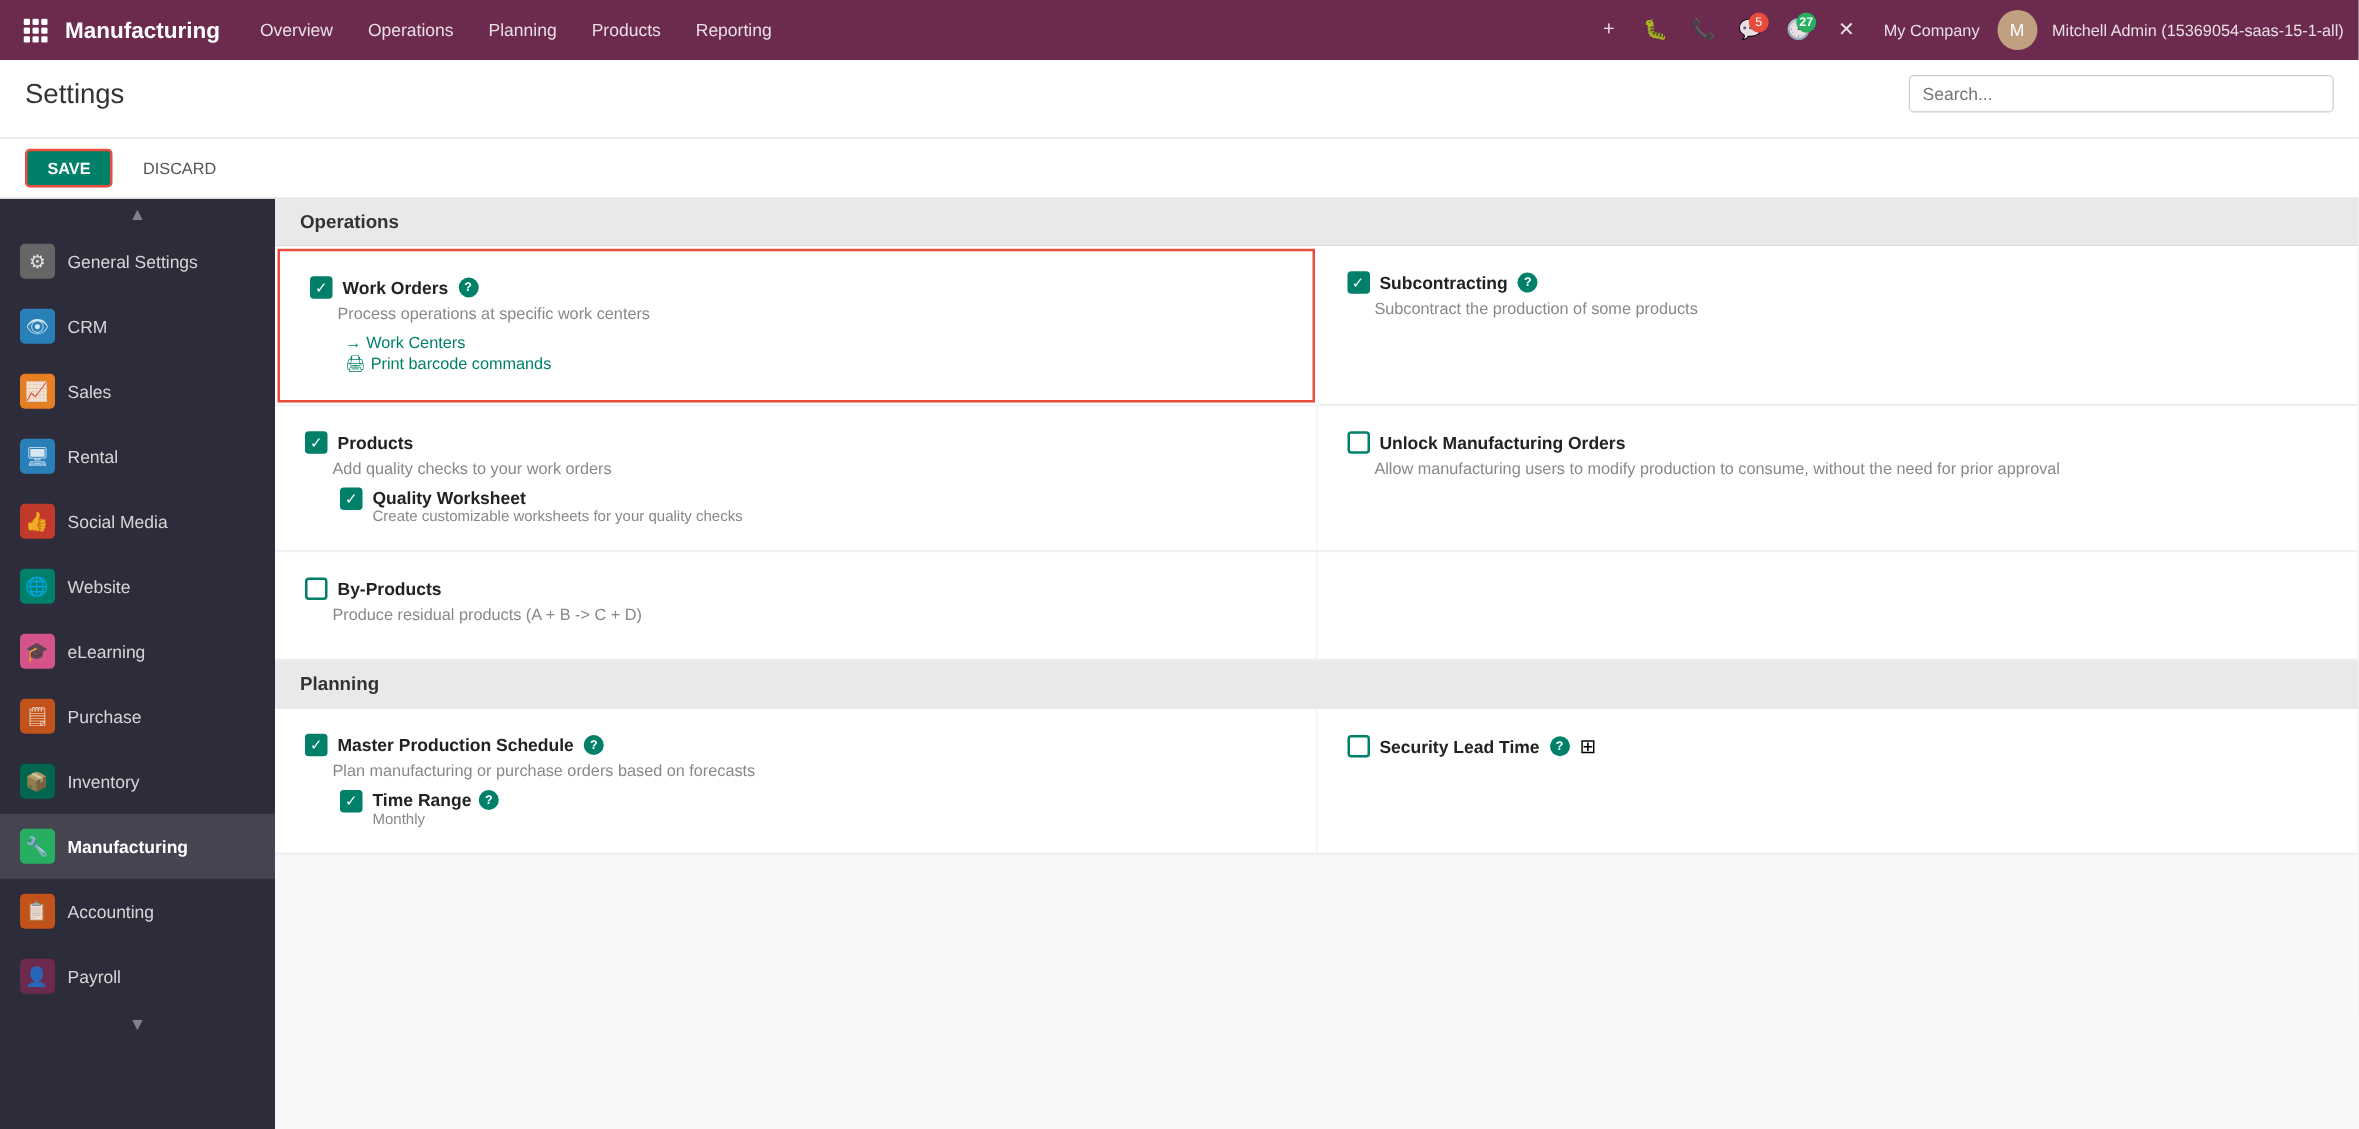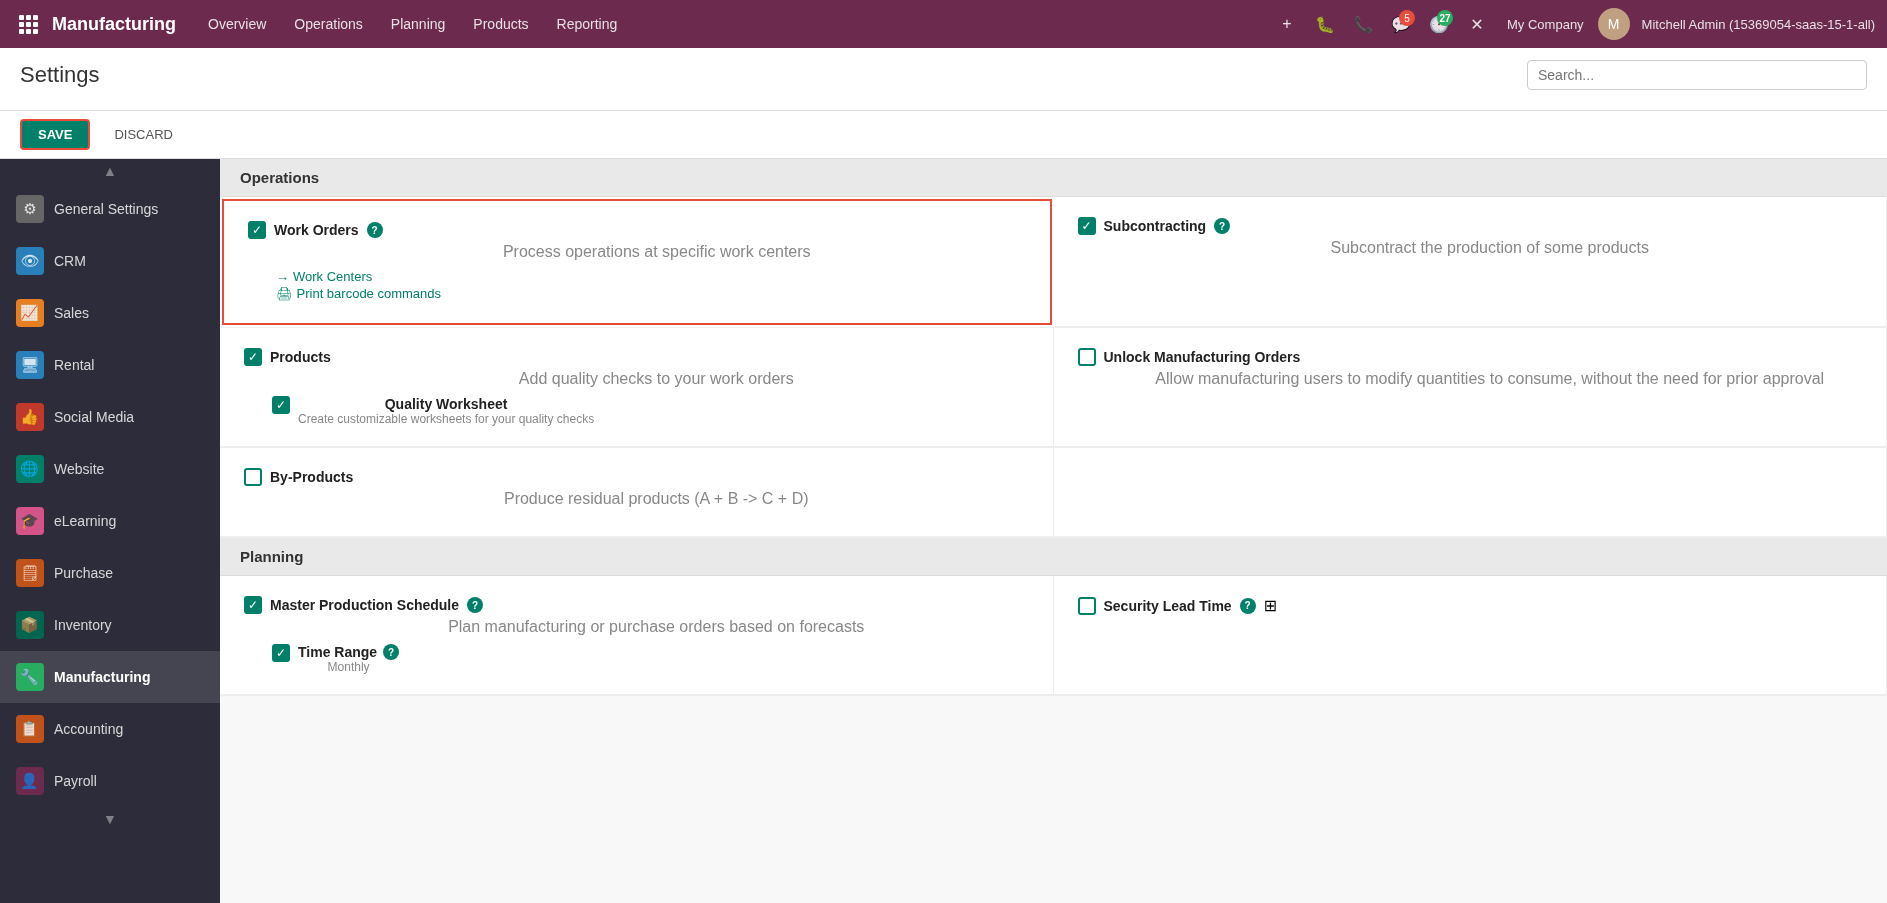--- a/index.html
+++ b/index.html
@@ -151,33 +151,32 @@
     .section-header {
       background: #e9e9e9; padding: 10px 20px;
       font-size: 15px; font-weight: 600; color: #333;
       border-bottom: 1px solid #ddd;
     }
     .setting-item {
       padding: 20px 24px;
       background: #fff;
       border-bottom: 1px solid #eee;
       border-right: 1px solid #eee;
-      text-align: center;
     }
     .setting-item.highlighted {
       border: 2px solid #e74c3c;
     }
     .setting-item-header {
       display: flex; align-items: center; gap: 8px; margin-bottom: 4px;
     }
     .setting-title {
       font-size: 14px; font-weight: 600; color: #222;
     }
     .setting-desc {
-      font-size: 16px; color: #888; margin-left: 40px; margin-bottom: 8px;
+      font-size: 13px; color: #888; margin-left: 22px; margin-bottom: 8px;
     }
     .setting-links { margin-left: 28px; }
     .setting-link {
       color: #008069; font-size: 13px; cursor: pointer;
       display: flex; align-items: center; gap: 4px;
       margin-bottom: 2px;
     }
 
     .checkbox {
       width: 18px; height: 18px;
@@ -380,21 +379,21 @@
               <div class="sub-setting-desc">Create customizable worksheets for your quality checks</div>
             </div>
           </div>
         </div>
 
         <div class="setting-item">
           <div class="setting-item-header">
             <div class="checkbox unchecked"></div>
             <span class="setting-title">Unlock Manufacturing Orders</span>
           </div>
-          <div class="setting-desc">Allow manufacturing users to modify quantities to consume, without the need for prior approval</div>
+          <div class="setting-desc">Allow manufacturing users to modify production to consume, without the need for prior approval</div>
         </div>
       </div>
 
       <div style="display:grid;grid-template-columns:1fr 1fr;border-bottom:1px solid #eee;">
         <div class="setting-item">
           <div class="setting-item-header">
             <div class="checkbox unchecked"></div>
             <span class="setting-title">By-Products</span>
           </div>
           <div class="setting-desc">Produce residual products (A + B -&gt; C + D)</div>

